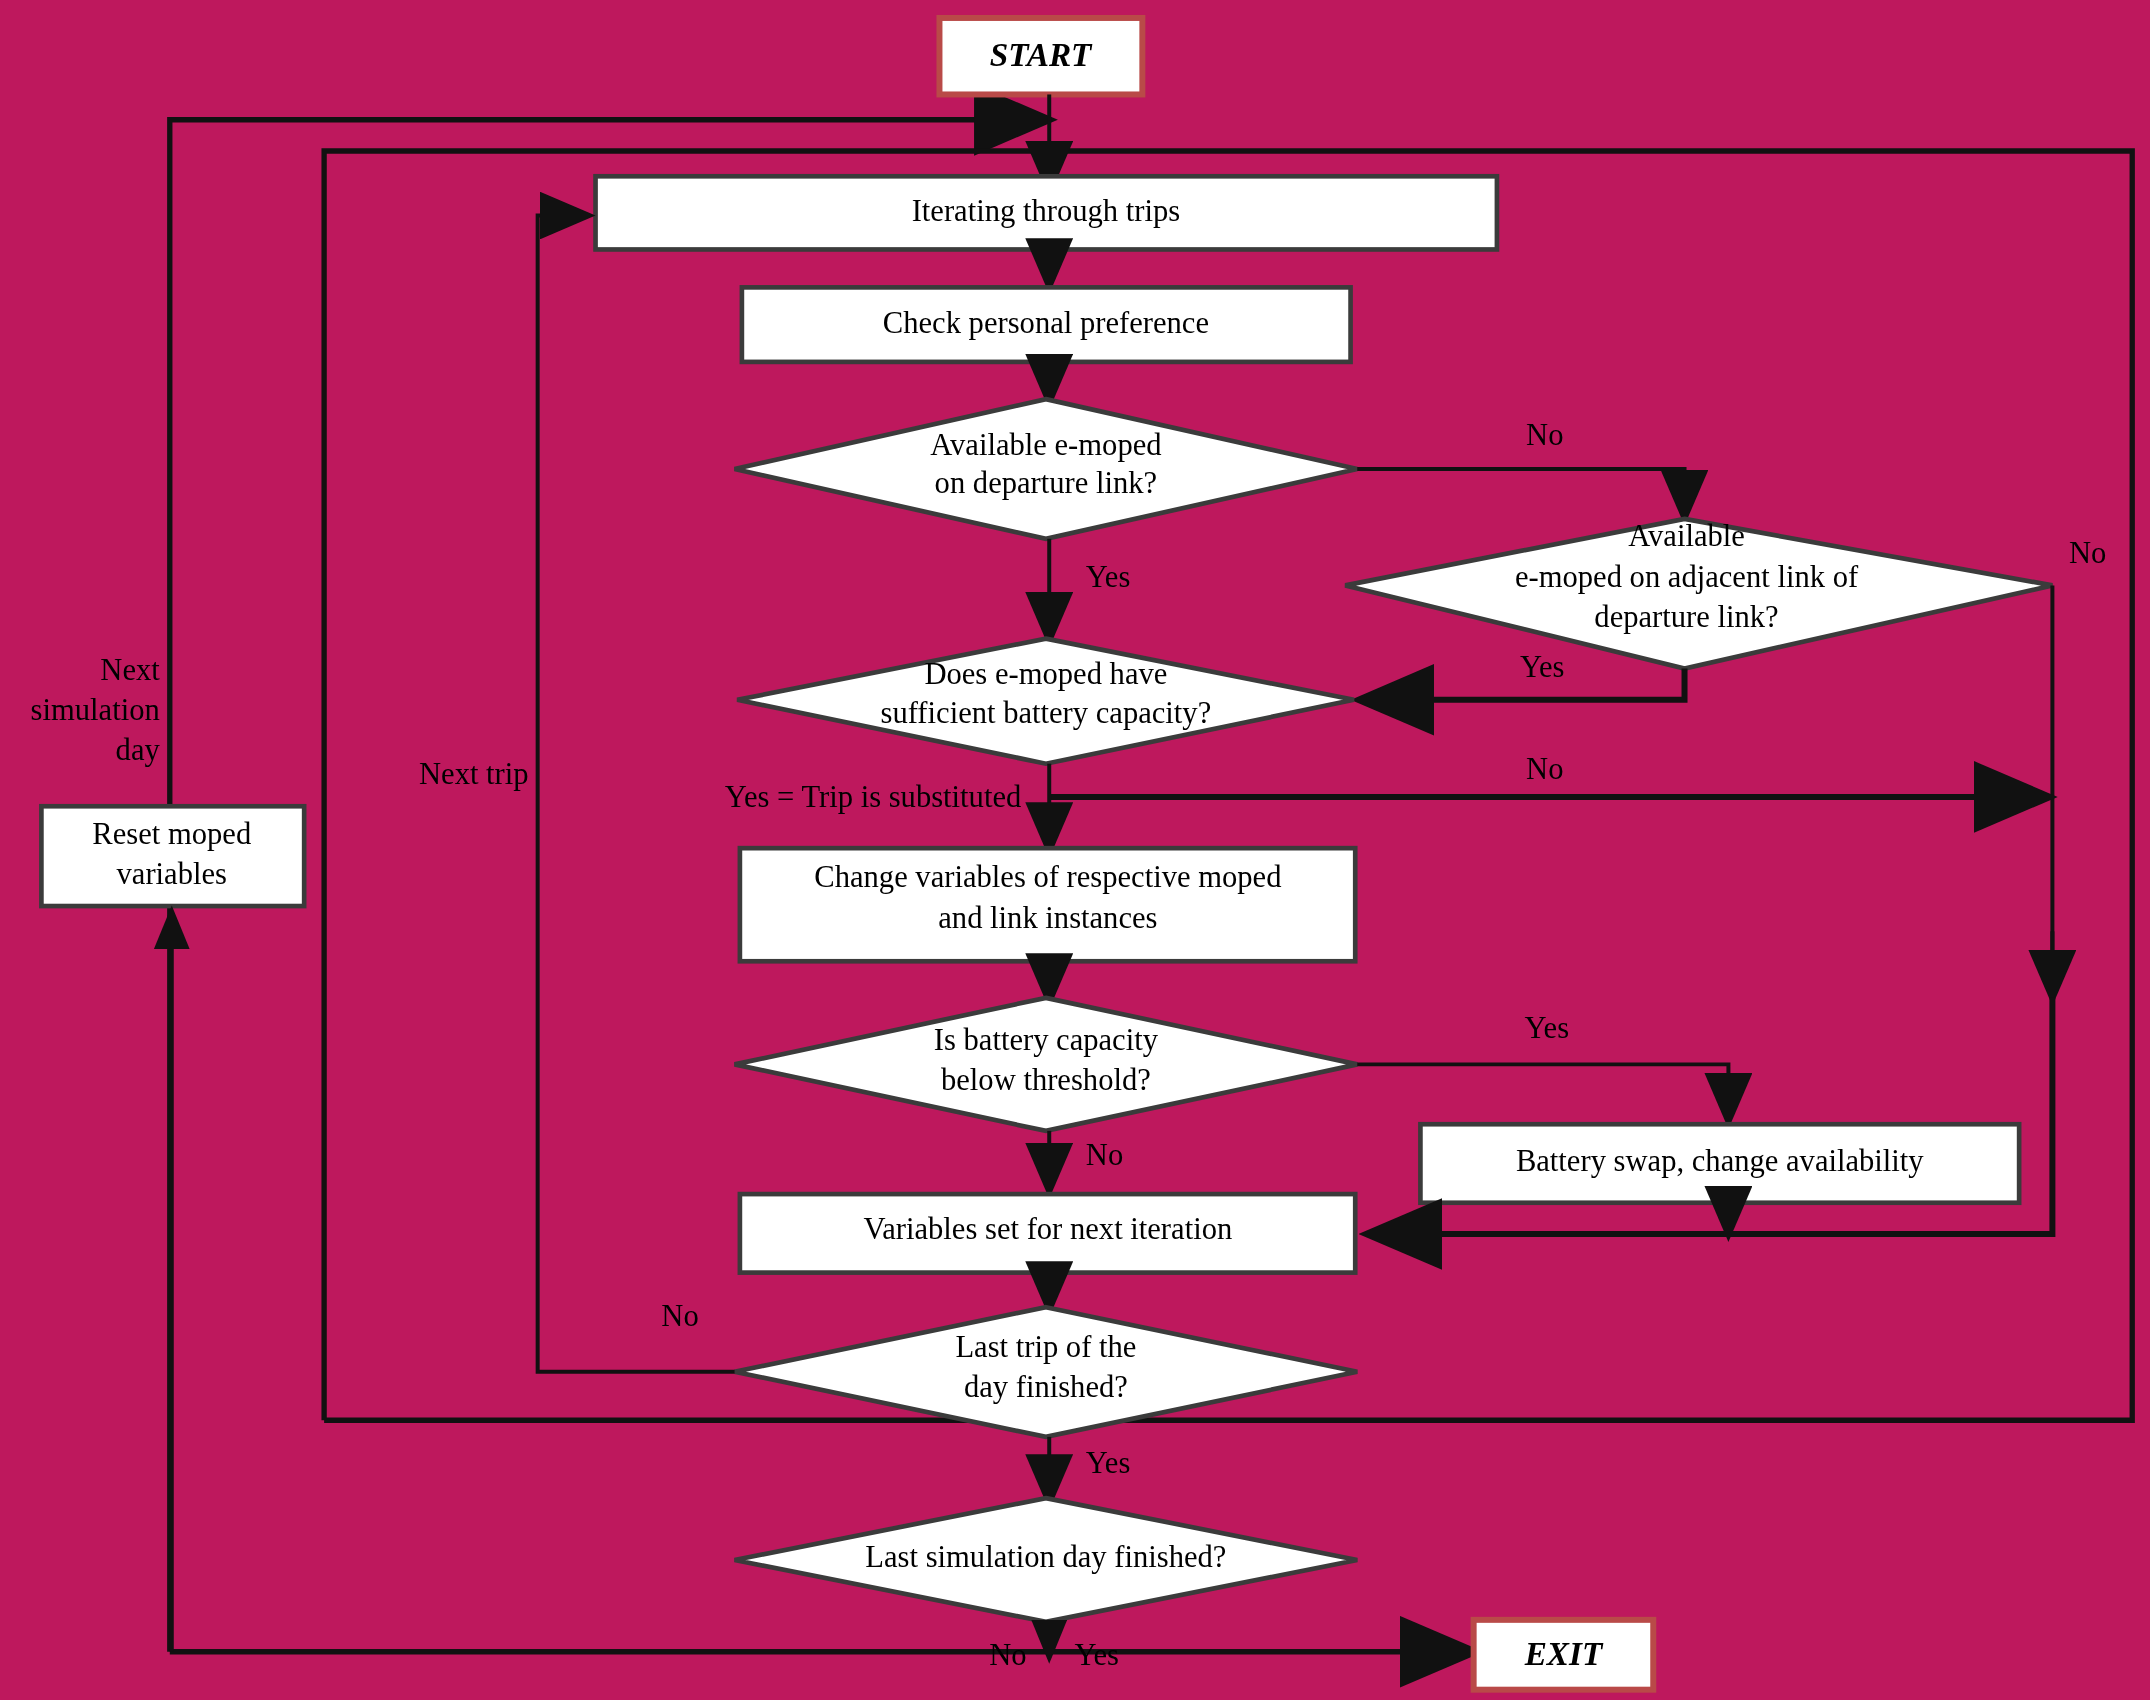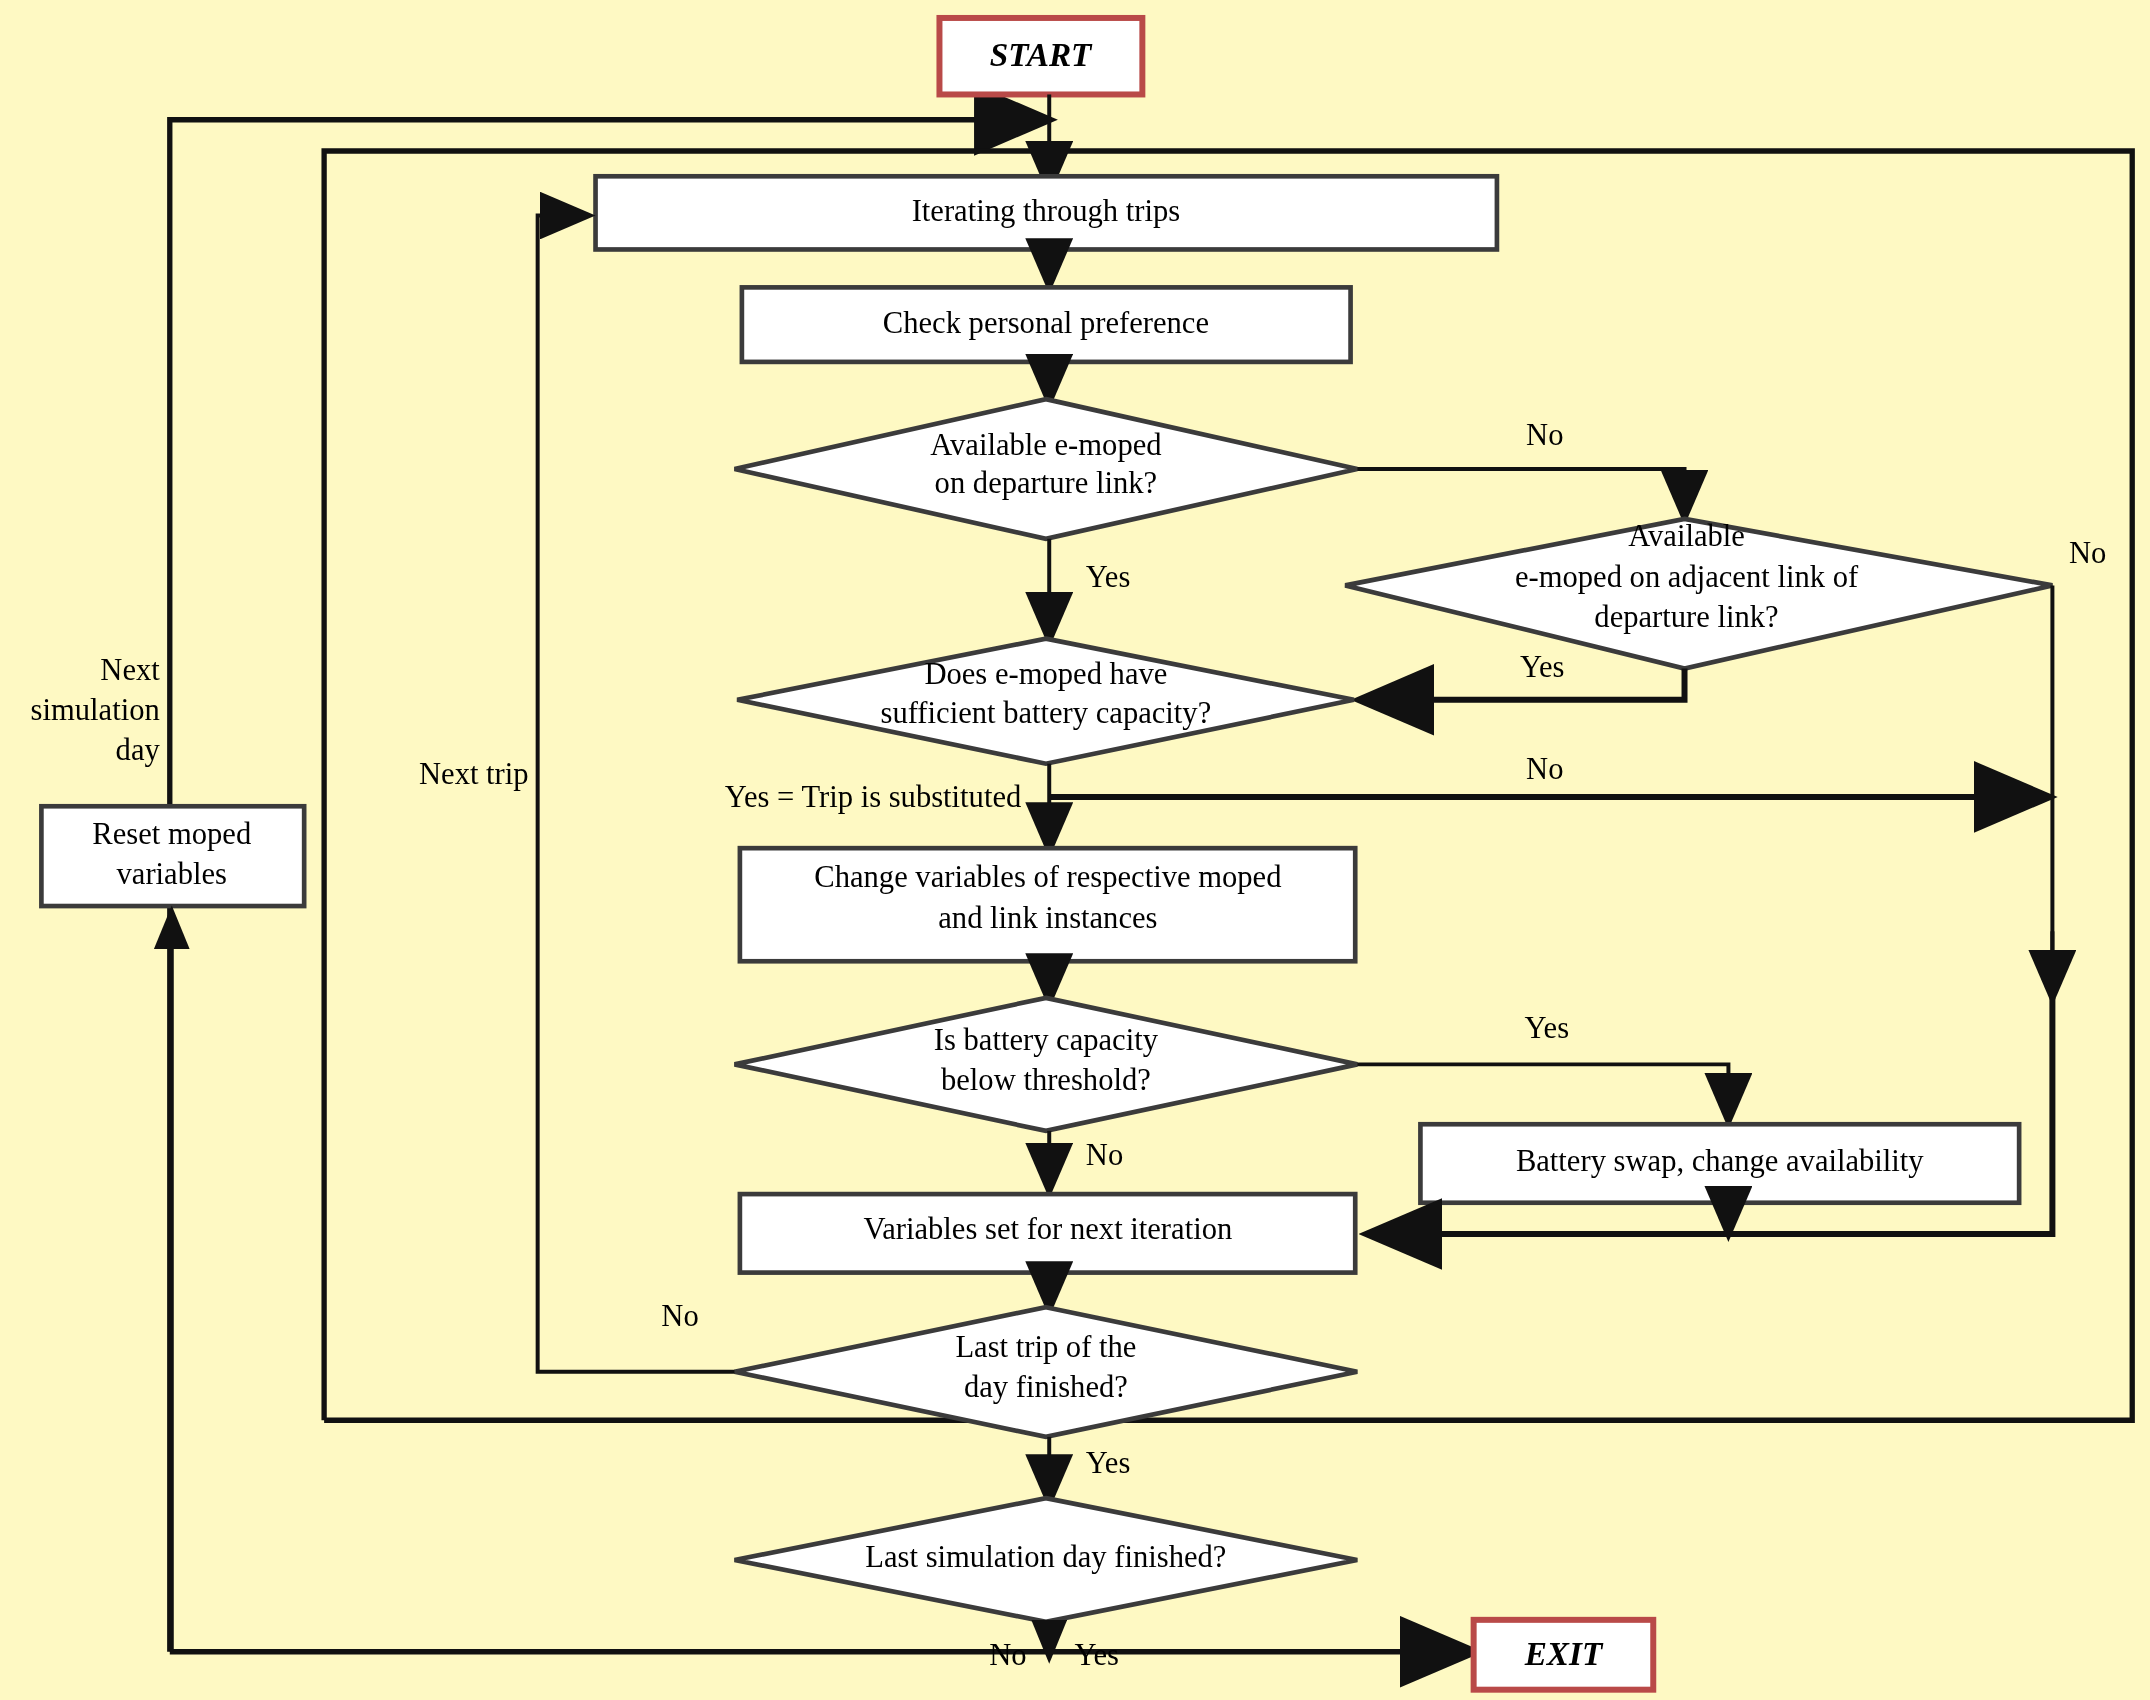--- a/index.html
+++ b/index.html
@@ -1,19 +1,19 @@
 <!DOCTYPE html>
 <html style="font-size:10.6px"><head>
 <meta charset="utf-8">
 <style>
   html,body{margin:0;padding:0;background:#ffffff;}
   #page{
     position:relative;
     width:2151px;height:1701px;
-    background:#fef9c3;
+    background:#be185d;
     font-family:"Liberation Serif", serif;
     overflow:hidden;
   }
   svg#flow{position:absolute;left:0;top:0;width:2151px;height:1701px;}
   .shape-box{fill:#ffffff;stroke:#3b3b3b;stroke-width:7;}
   .shape-terminal{fill:#ffffff;stroke:#b94a48;stroke-width:9;}
   .shape-diamond{fill:#ffffff;stroke:#3b3b3b;stroke-width:7;}
   .conn{stroke:#111111;stroke-width:6;fill:none;}
   .conn-thick{stroke:#111111;stroke-width:9;fill:none;}
   .frame{stroke:#111111;stroke-width:8;fill:none;}

